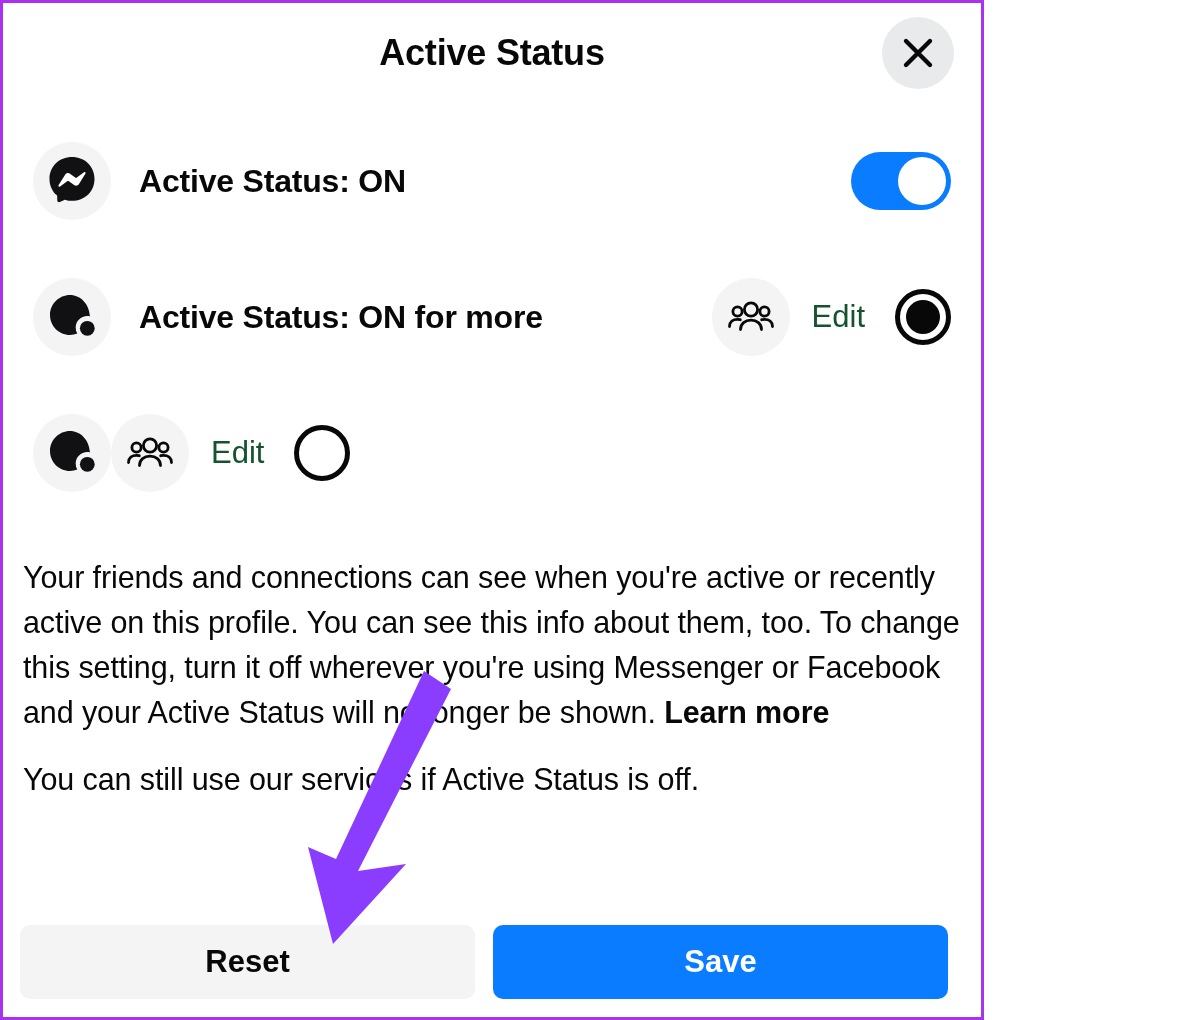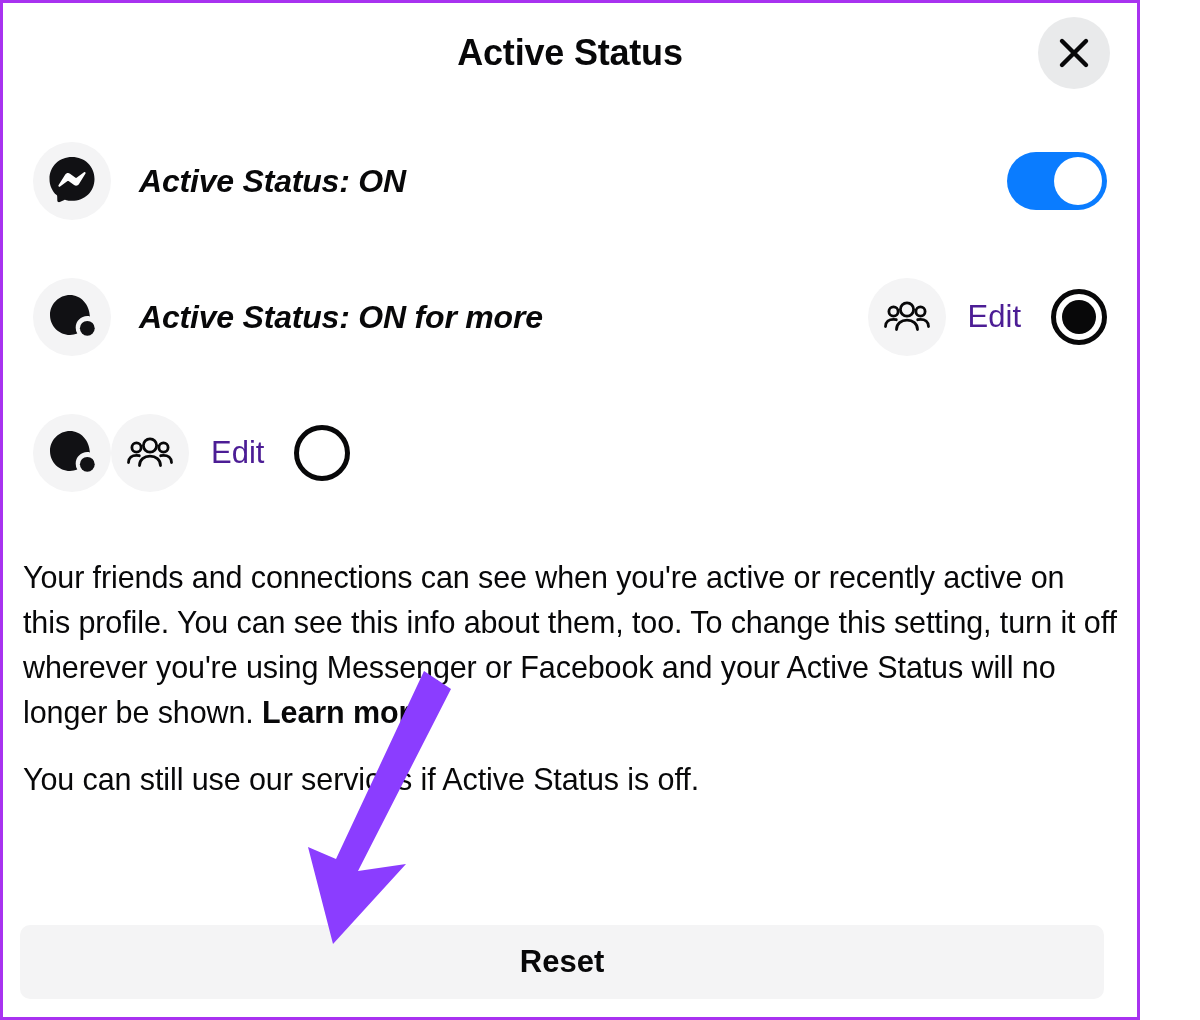--- a/index.html
+++ b/index.html
@@ -11,21 +11,21 @@
   }
 
   body {
     font-family: "Liberation Sans", sans-serif;
     background: #ffffff;
     color: #080809;
   }
 
   .screenshot-frame {
     position: relative;
-    width: 1140px;
+    width: 984px;
     height: 1020px;
     background: #ffffff;
     border: 3px solid #a832f0;
     overflow: hidden;
   }
 
   
   .dialog-header {
     position: relative;
     height: 100px;
@@ -85,21 +85,20 @@
   }
 
   .option-label {
     margin-left: 28px;
     font-size: 32px;
     font-weight: 700;
     letter-spacing: -0.2px;
     color: #080809;
     flex: 1 1 auto;
     white-space: nowrap;
-    font-style: italic;
   }
 
   .option-trailing {
     display: flex;
     align-items: center;
     gap: 0px;
     flex: 0 0 auto;
   }
 
   .edit-group-icon {
@@ -109,21 +108,21 @@
     background: #f4f4f5;
     display: flex;
     align-items: center;
     justify-content: center;
     cursor: pointer;
   }
 
   .edit-label {
     font-size: 31px;
     font-weight: 400;
-    color: #4c1d95;
+    color: #14532d;
     margin-left: 22px;
     margin-right: 30px;
     cursor: pointer;
   }
 
   
   .toggle-switch {
     width: 100px;
     height: 58px;
     border-radius: 29px;
@@ -302,20 +301,21 @@
 
   </div>
 
   <div class="description">
     <p><span>Your friends and connections can see when you're active or recently active on this profile. You can see this info about them, too. To change this setting, turn it off wherever you're using Messenger or Facebook and your Active Status will no longer be shown. </span><a class="learn-more" href="#">Learn more</a></p>
     <p>You can still use our services if Active Status is off.</p>
   </div>
 
   <div class="dialog-footer">
     <button class="btn btn-reset">Reset</button>
+    <button class="btn btn-save">Save</button>
   </div>
 
   <svg class="annotation-arrow" viewBox="0 0 1200 1020">
     <path d="M421 668
              L448 686
              L355 868
              L403 861
              L330 941
              L305 844
              L333 856

